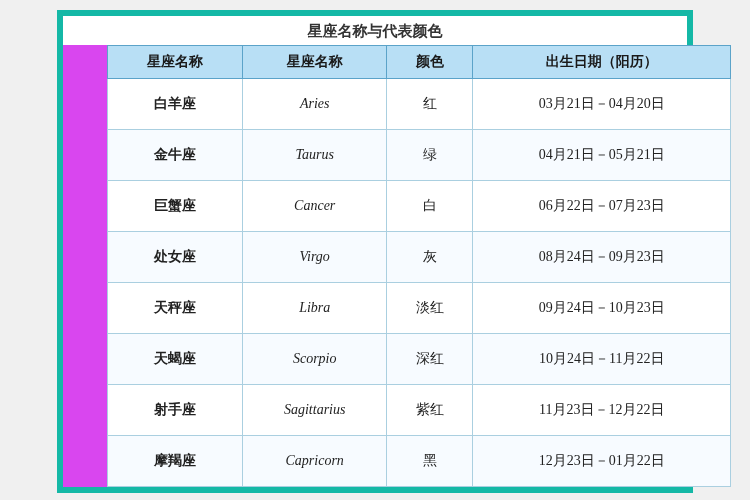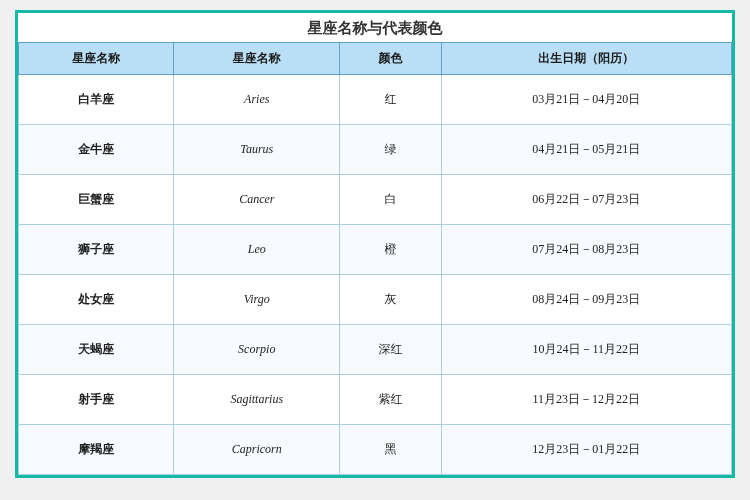--- a/index.html
+++ b/index.html
@@ -8,36 +8,37 @@
       height: 500px;
       background: #f0f0f0;
       font-family: "SimSun", "宋体", serif;
       display: flex;
       justify-content: center;
       align-items: flex-start;
       padding: 10px;
       overflow: hidden;
     }
     .container {
-      width: 720px;
+      width: 636px;
       background: #d946ef;
-      border: 3px solid #14b8a6;
+      border: 6px solid #14b8a6;
     }
     .title-bar {
       text-align: center;
       font-size: 15px;
       font-weight: bold;
       color: #333;
       padding: 6px 0 4px;
       background: #fff;
     }
     table {
       width: 100%;
       border-collapse: collapse;
-      font-size: 12px;
+      font-size: 14px;
+      margin-left: 44px;
     }
     thead tr th {
       background-color: #b8dff5;
       border: 1px solid #5ba3c9;
       padding: 7px 10px;
       text-align: center;
       font-weight: bold;
       color: #1a1a1a;
     }
     tbody tr {
@@ -86,30 +87,30 @@
           <td>绿</td>
           <td>04月21日－05月21日</td>
         </tr>
         <tr>
           <td>巨蟹座</td>
           <td>Cancer</td>
           <td>白</td>
           <td>06月22日－07月23日</td>
         </tr>
         <tr>
-          <td>狮子座</td>
-          <td>Leo</td>
-          <td>橙</td>
-          <td>07月24日－08月23日</td>
-        </tr>
-        <tr>
           <td>处女座</td>
           <td>Virgo</td>
           <td>灰</td>
           <td>08月24日－09月23日</td>
+        </tr>
+        <tr>
+          <td>天秤座</td>
+          <td>Libra</td>
+          <td>淡红</td>
+          <td>09月24日－10月23日</td>
         </tr>
         <tr>
           <td>天蝎座</td>
           <td>Scorpio</td>
           <td>深红</td>
           <td>10月24日－11月22日</td>
         </tr>
         <tr>
           <td>射手座</td>
           <td>Sagittarius</td>

